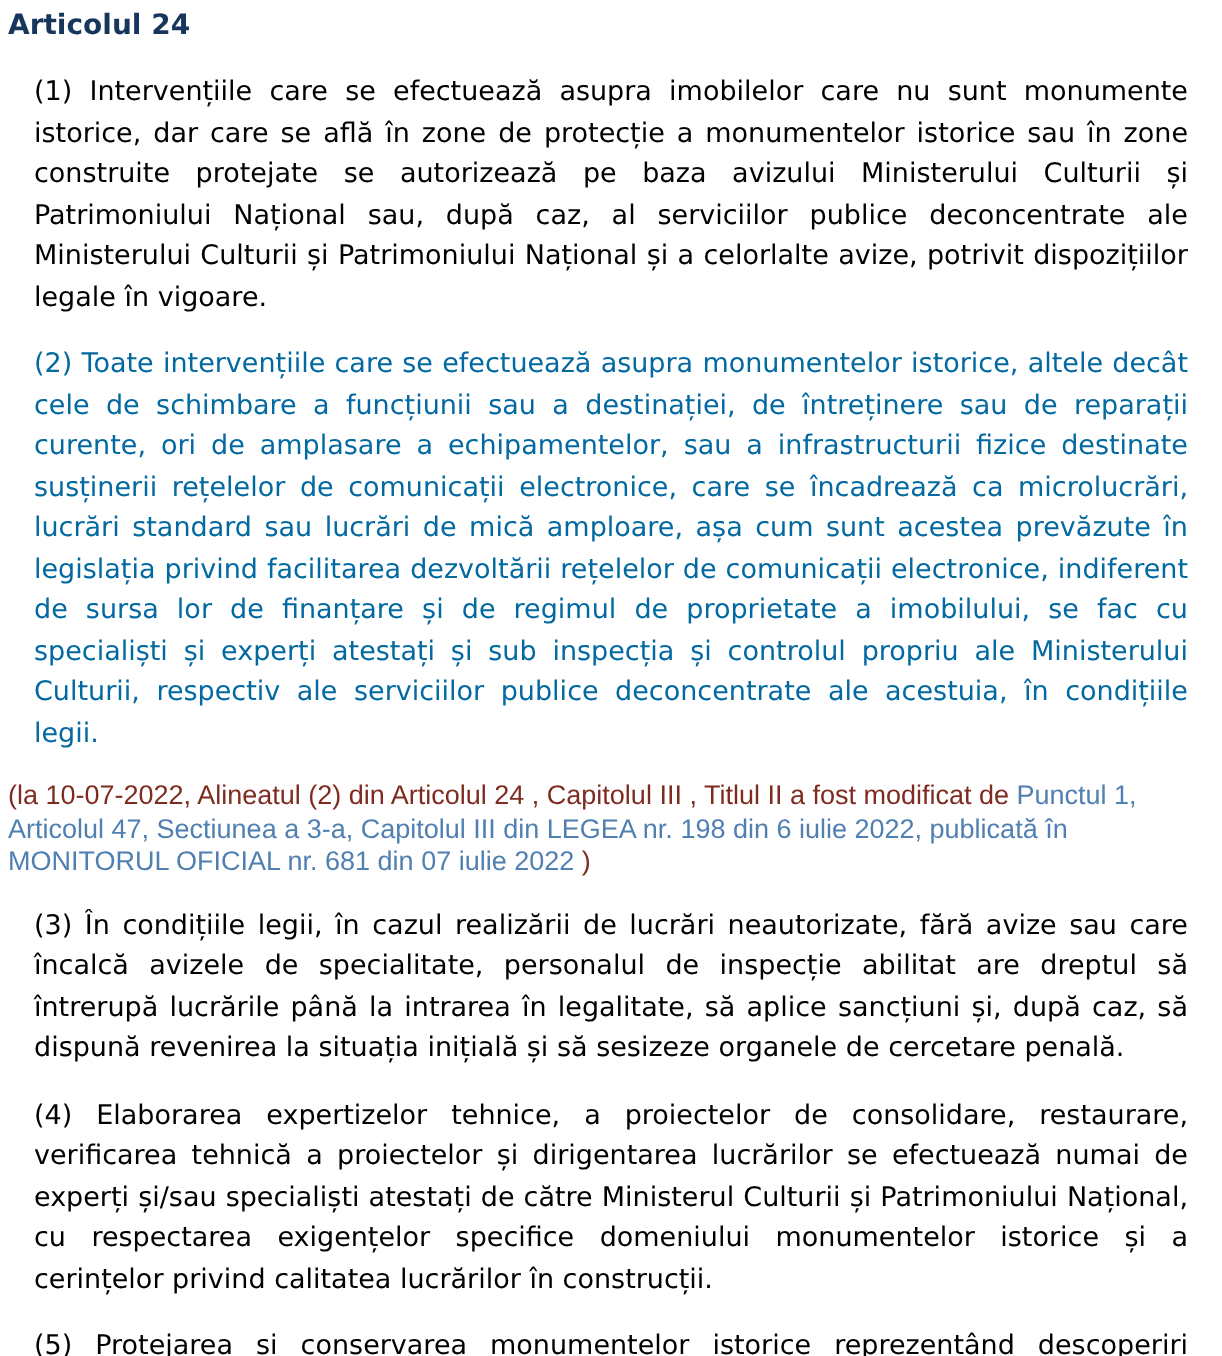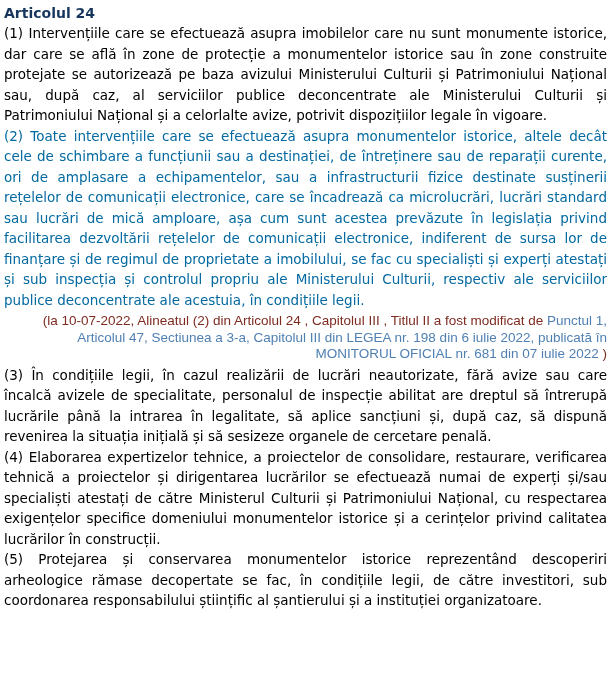--- a/index.html
+++ b/index.html
@@ -17,32 +17,32 @@
   }
   .article-title {
     font-weight: bold;
     color: #17365d;
     font-size: 14px;
     line-height: 20px;
     text-align: left;
     margin: 0;
   }
   .para {
-    margin: 0;
+    margin: 13px;
     text-align: justify;
   }
   .para-blue {
     color: #0369a1;
   }
   .amendment-note {
     font-family: "Liberation Sans", sans-serif;
     font-size: 13.5px;
     line-height: 16.5px;
     color: #7e2b20;
-    text-align: right;
+    text-align: left;
     margin: 3px 0 2px 0;
   }
   .amendment-link {
     color: #5080b2;
     text-decoration: none;
     cursor: pointer;
   }
 </style>
 </head>
 <body>

